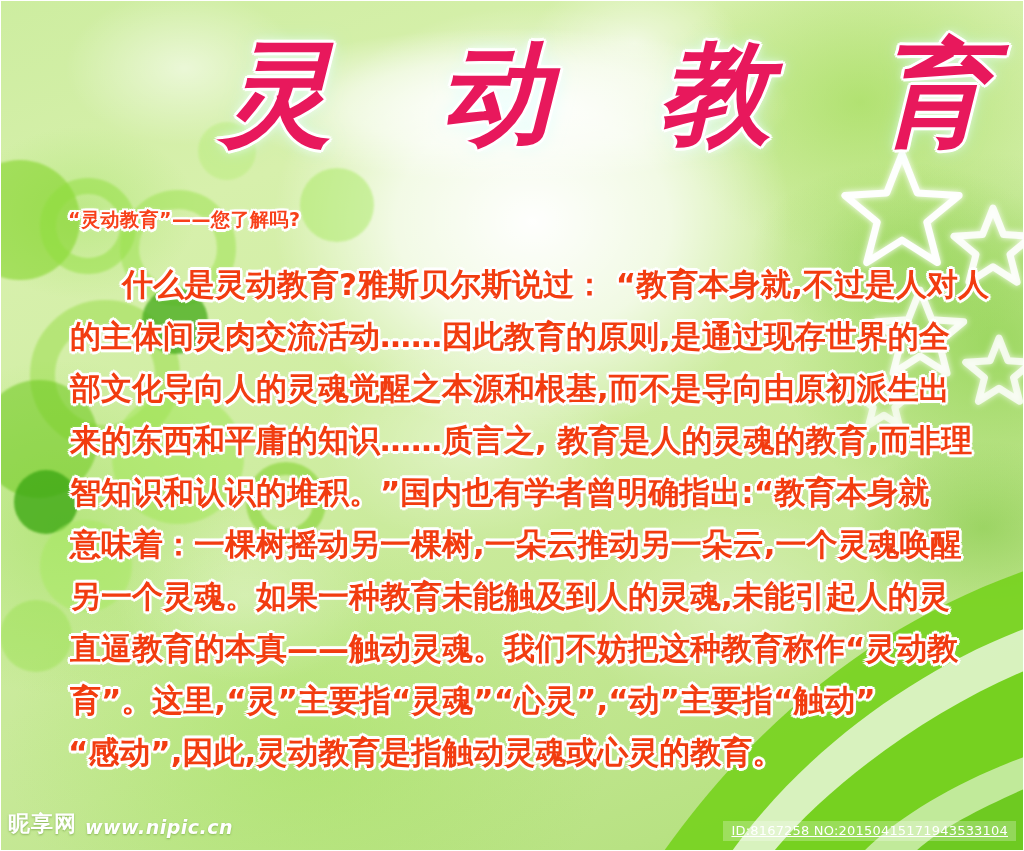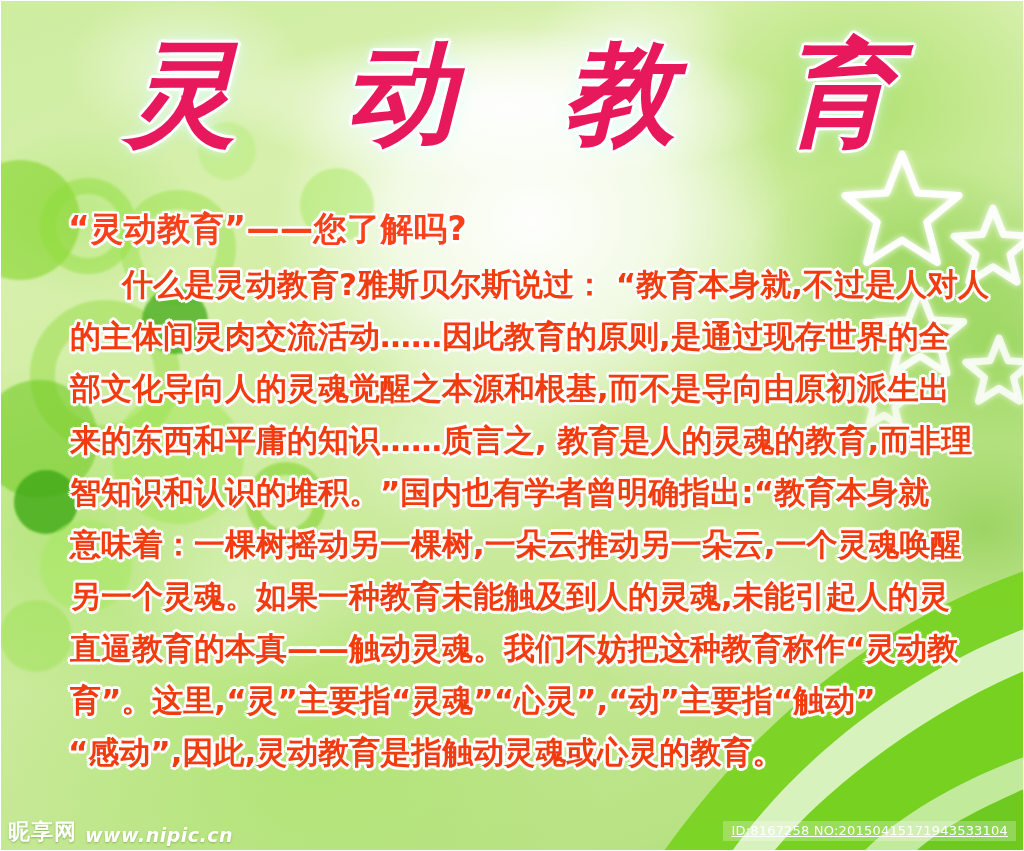--- a/index.html
+++ b/index.html
@@ -51,21 +51,21 @@
 
   
   .stars{ position:absolute; right:0; top:150px; width:210px; height:330px; pointer-events:none; }
 
   
   .ribbons{ position:absolute; right:0; bottom:0; width:560px; height:300px; pointer-events:none; }
 
   
   .title{
     position:absolute; left:0; right:0; top:34px;
-    text-align:center;
+    text-align:right;
     font-family:"DejaVu Serif","Liberation Serif",serif;
     font-size:112px;
     font-weight:700;
     font-style:italic;
     letter-spacing:34px;
     line-height:1.05;
     color:#e8185c;
     white-space:nowrap;
     text-shadow:
       -2px -2px 0 #ffffff,  2px -2px 0 #ffffff,
@@ -74,21 +74,21 @@
        0   -3px 0 #ffffff,  0    3px 0 #ffffff,
        0 0 10px rgba(255,255,255,0.95),
        0 0 18px rgba(190,255,255,0.55);
     padding-left:30px;
   }
 
   
   .subtitle{
     position:absolute; left:68px; top:207px;
     font-family:"DejaVu Sans","Liberation Sans",sans-serif;
-    font-size:33px; font-weight:700;
+    font-size:19px; font-weight:700;
     letter-spacing:0.5px;
     color:#f8401a;
     white-space:nowrap;
     -webkit-text-stroke:0px transparent;
     text-shadow:
       -2px -2px 0 #fff, 2px -2px 0 #fff,
       -2px  2px 0 #fff, 2px  2px 0 #fff,
       -2.5px 0 0 #fff, 2.5px 0 0 #fff,
        0 -2.5px 0 #fff, 0 2.5px 0 #fff,
        0 0 5px rgba(255,255,255,0.9);
@@ -113,21 +113,21 @@
       -2.6px 0 0 #fff, 2.6px 0 0 #fff,
        0 -2.6px 0 #fff, 0 2.6px 0 #fff,
        0 0 4px rgba(255,255,255,0.85);
     padding-left: 12px;
   }
   .line.indent{ padding-left:64px; }
   .line.last{ padding-left:10px; }
 
   
   .wm{
-    position:absolute; left:8px; bottom:4px;
+    position:absolute; left:8px; bottom:12px;
     display:flex; align-items:flex-end; gap:8px;
     pointer-events:none;
   }
   .wm-cn{
     font-family:"DejaVu Sans","Liberation Sans",sans-serif;
     font-size:22px; font-weight:700; color:#ffffff;
     letter-spacing:1px;
     text-shadow:0 1px 2px rgba(90,140,40,0.55);
   }
   .wm-url{

